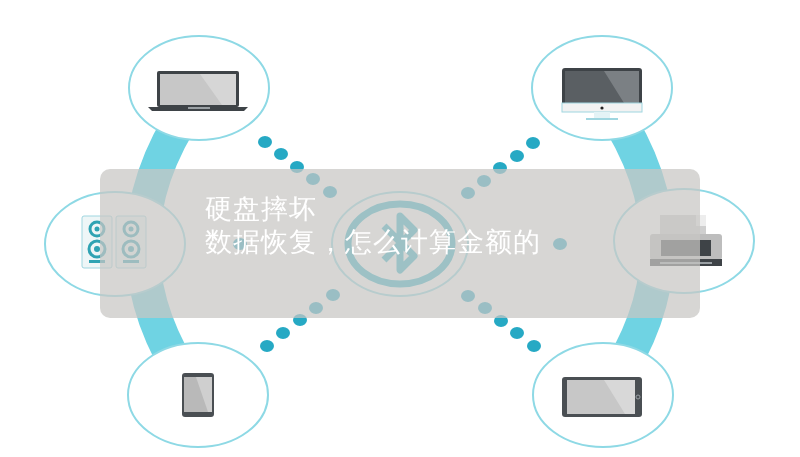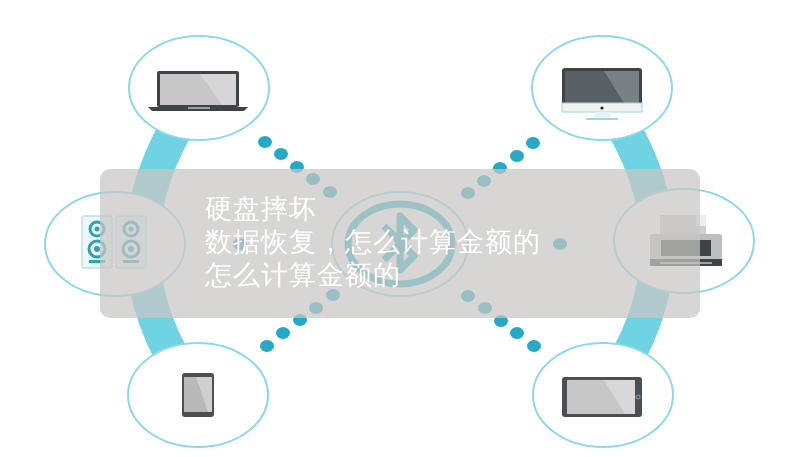--- a/index.html
+++ b/index.html
@@ -135,15 +135,14 @@
         <circle cx="638" cy="381" r="2" fill="none" stroke="#9aa0a4"></circle>
       </g>
     </g>
   </svg>
 
   <div class="overlay"></div>
 
   <div class="title">
     <span>硬盘摔坏</span>
     <span>数据恢复，怎么计算金额的</span>
-    <span>怎么计算金额的</span>
   </div>
 </div>
 
 </body></html>

